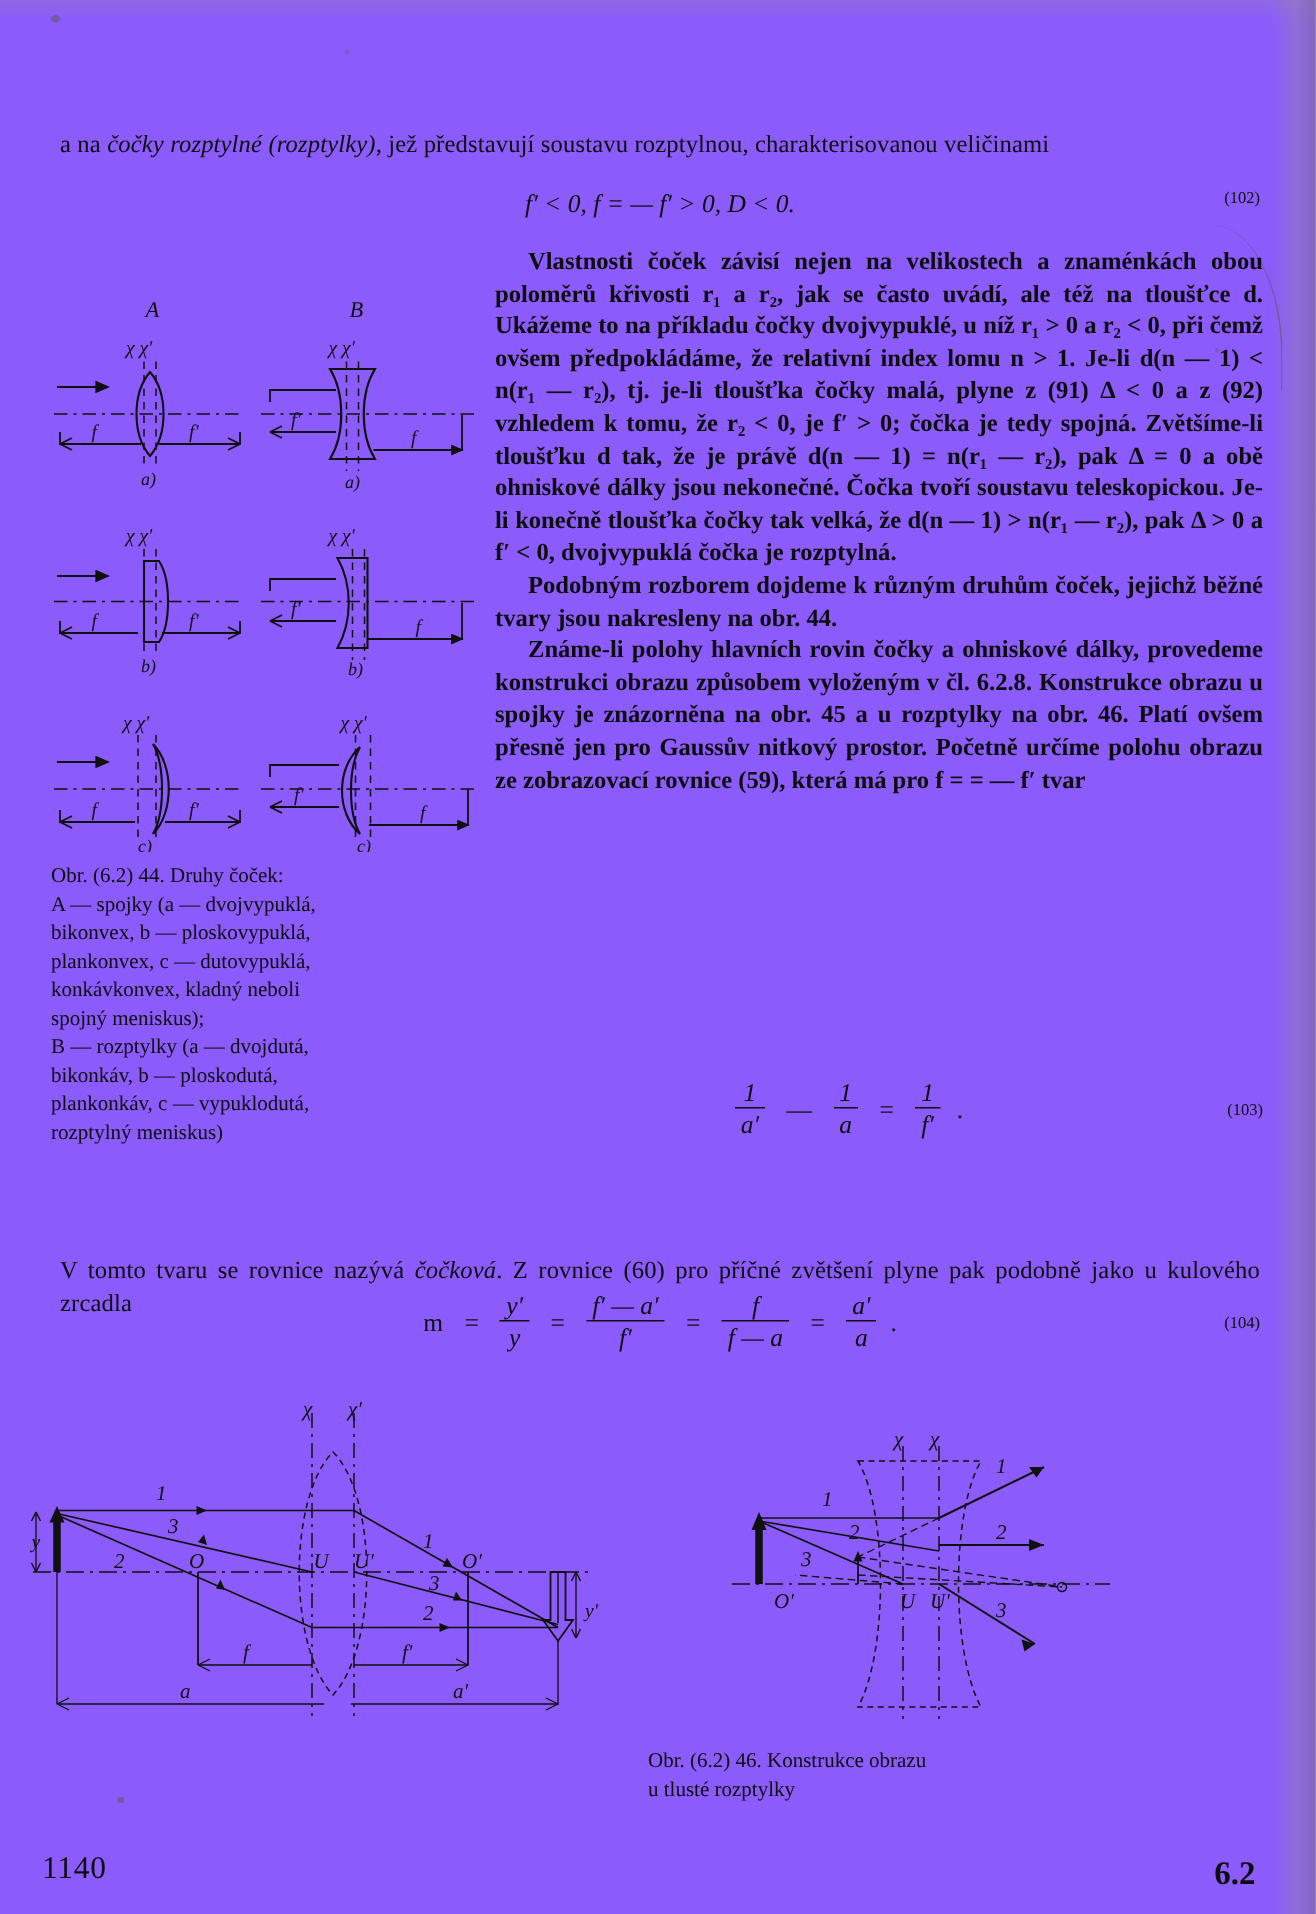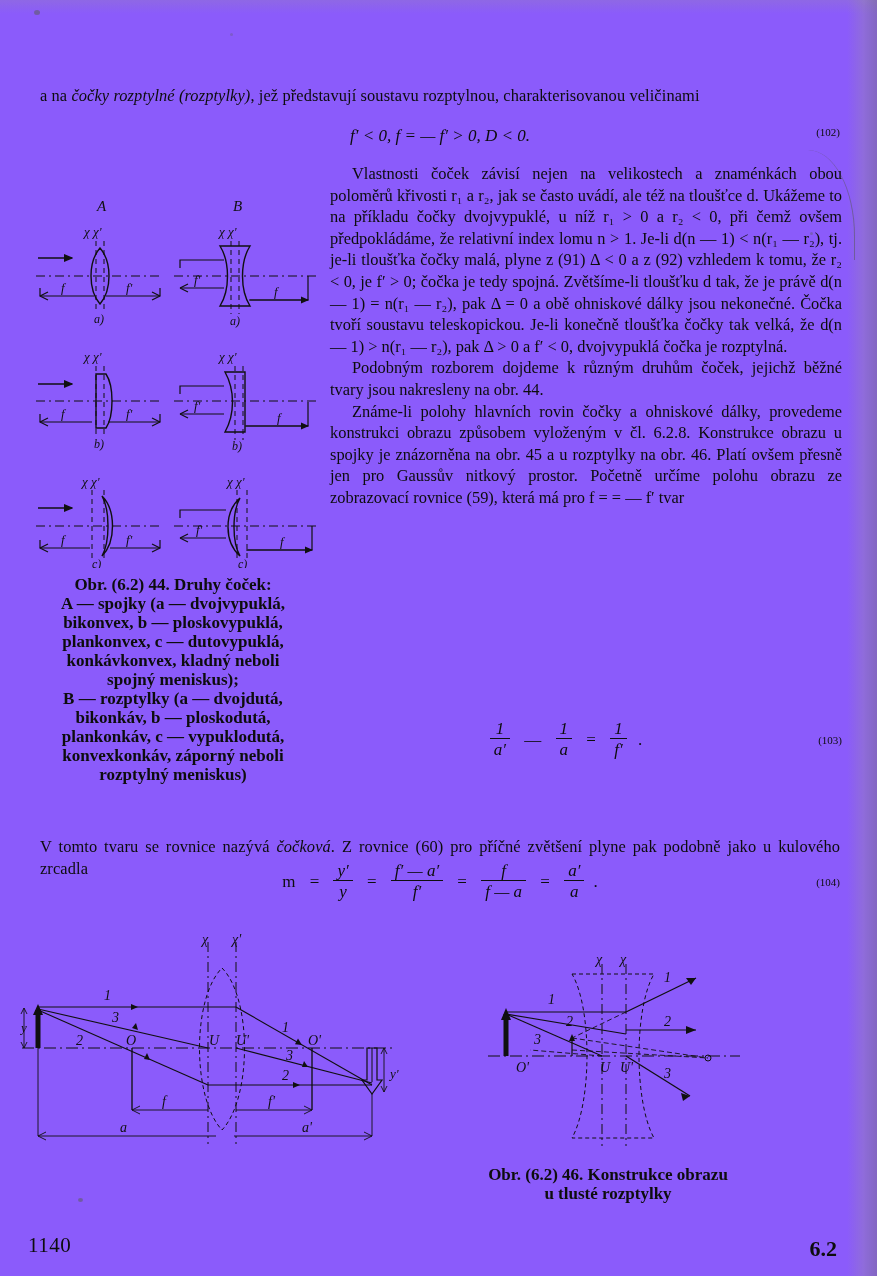--- a/index.html
+++ b/index.html
@@ -65,20 +65,21 @@
   .fullwidth-2 { left: 40px; top: 836px; width: 800px; }
 
   .rightcol {
     position: absolute;
     left: 330px;
     top: 163px;
     width: 512px;
     text-align: justify;
     font-size: 16.4px;
     line-height: 21.6px;
+    font-weight: bold;
   }
   .rightcol p { margin: 0; text-indent: 22px; }
 
   
   .display-eq {
     position: absolute;
     width: 800px;
     left: 40px;
     text-align: center;
     font-size: 17px;
@@ -97,24 +98,23 @@
     font-style: italic;
   }
   .frac .num { display: block; padding: 0 4px; line-height: 1.05; }
   .frac .den { display: block; border-top: 1.6px solid #121212; padding: 1px 4px 0; line-height: 1.15; }
   .op { display: inline-block; margin: 0 5px; font-style: normal; vertical-align: middle; }
 
   
   .fig { position: absolute; }
   .caption {
     position: absolute;
-    text-align: center;
-    font-size: 17px;
+    text-align: left;
+    font-size: 14px;
     line-height: 19px;
-    font-weight: bold;
   }
   .fig44-caption {
     left: 34px;
     top: 575px;
     width: 278px;
   }
   .cap45 { left: 40px;  top: 1165px; width: 352px; }
   .cap46 { left: 432px; top: 1165px; width: 352px; }
 
   
@@ -289,21 +289,20 @@
   <div class="caption fig44-caption">
     <div>Obr. (6.2) 44. Druhy čoček:</div>
     <div>A — spojky (a — dvojvypuklá,</div>
     <div>bikonvex, b — ploskovypuklá,</div>
     <div>plankonvex, c — dutovypuklá,</div>
     <div>konkávkonvex, kladný neboli</div>
     <div>spojný meniskus);</div>
     <div>B — rozptylky (a — dvojdutá,</div>
     <div>bikonkáv, b — ploskodutá,</div>
     <div>plankonkáv, c — vypuklodutá,</div>
-    <div>konvexkonkáv, záporný neboli</div>
     <div>rozptylný meniskus)</div>
   </div>
 
   <div class="para fullwidth-2"><span>V tomto tvaru se rovnice nazývá </span><i>čočková</i><span>. Z rovnice (60) pro příčné zvětšení plyne pak podobně jako u kulového zrcadla</span></div>
 
   <div class="display-eq" style="top:862px;">
     <span class="eq-inner">
       <span class="op it">m</span>
       <span class="op">=</span>
       <span class="frac">

